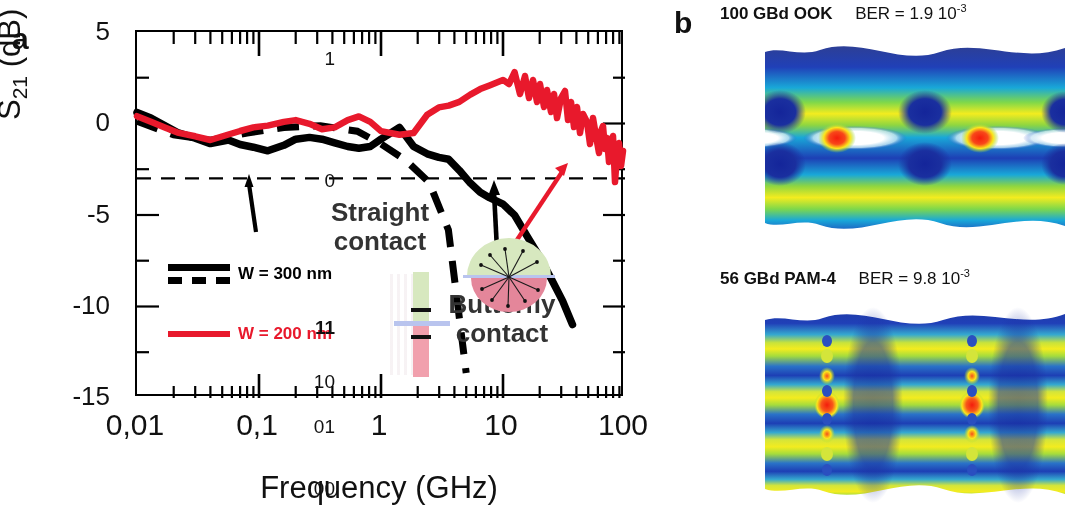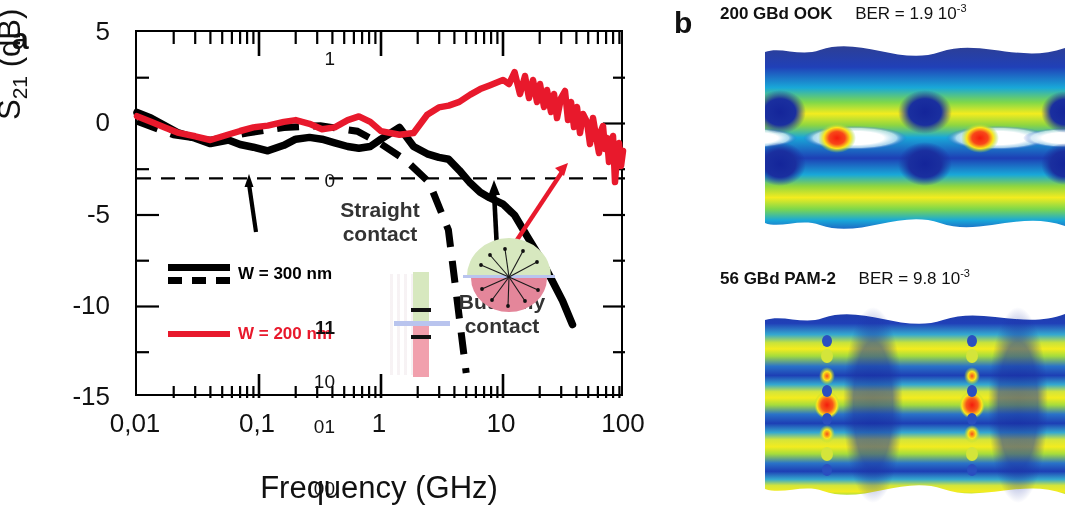--- a/index.html
+++ b/index.html
@@ -52,21 +52,21 @@
     position:absolute;
     right:0; width:48px;
     text-align:right;
     font-size:26px;
     color:#111;
   }
 
   
   .xtick {
     position:absolute;
-    font-size:26px;
+    font-size:30px;
     color:#111;
     transform:translateX(-50%);
     white-space:nowrap;
   }
   #xlabel {
     position:absolute;
     left:135px; width:488px;
     top:470px;
     text-align:center;
     font-size:31px;
@@ -80,21 +80,21 @@
   .key-solid-black { height:0; border-top:7px solid #000; }
   .key-dash-black  { height:0; border-top:7px dashed #000; margin-top:6px; }
   .key-solid-red   { height:0; border-top:6px solid #e8192c; }
   .legend-label { font-size:17px; font-weight:bold; }
   .legend-label.black { color:#000; }
   .legend-label.red   { color:#e8192c; }
 
   
   .annot {
     position:absolute;
-    font-size:21px;
+    font-size:26px;
     font-weight:bold;
     color:#333;
     line-height:1.12;
     text-align:center;
   }
   #annot-straight  { left:188px; top:166px; width:110px; }
   #annot-butterfly { left:306px; top:258px; width:118px; }
 
   
   #straight-inset {
@@ -363,21 +363,21 @@
   </div>
 
 </div>
 
 <div id="panel-b">
 
   <div id="panel-b-letter" class="panel-letter" style="left:14px; top:6px; position:absolute;">b</div>
 
   <div class="eye-block" id="eye-ook">
     <div class="eye-title">
-      <span class="mode">200 GBd OOK</span>
+      <span class="mode">100 GBd OOK</span>
       <span class="ber"><span>BER = 1.9 10</span><sup>-3</sup></span>
     </div>
 
     <div class="eye-axis-label" style="top:48px;">1</div>
     <div class="eye-axis-label" style="top:170px;">0</div>
 
     <div class="eye-canvas">
       <svg viewBox="0 0 300 215" preserveAspectRatio="none" style="width:100%;height:100%;display:block">
         <defs>
           <linearGradient id="ookBand" x1="0" y1="0" x2="0" y2="1">
@@ -436,21 +436,21 @@
         <ellipse cx="300" cy="134" rx="24" ry="21" fill="url(#darkLobe)"></ellipse>
 
         <ellipse cx="72" cy="108" rx="19" ry="15" fill="url(#hotspot)"></ellipse>
         <ellipse cx="215" cy="108" rx="19" ry="15" fill="url(#hotspot)"></ellipse>
       </svg>
     </div>
   </div>
 
   <div class="eye-block" id="eye-pam4">
     <div class="eye-title">
-      <span class="mode">56 GBd PAM-2</span>
+      <span class="mode">56 GBd PAM-4</span>
       <span class="ber"><span>BER = 9.8 10</span><sup>-3</sup></span>
     </div>
 
     <div class="eye-axis-label" style="top:52px;font-weight:bold;">11</div>
     <div class="eye-axis-label" style="top:106px;">10</div>
     <div class="eye-axis-label" style="top:151px;">01</div>
     <div class="eye-axis-label" style="top:213px;">00</div>
 
     <div class="eye-canvas">
       <svg viewBox="0 0 300 210" preserveAspectRatio="none" style="width:100%;height:100%;display:block">

